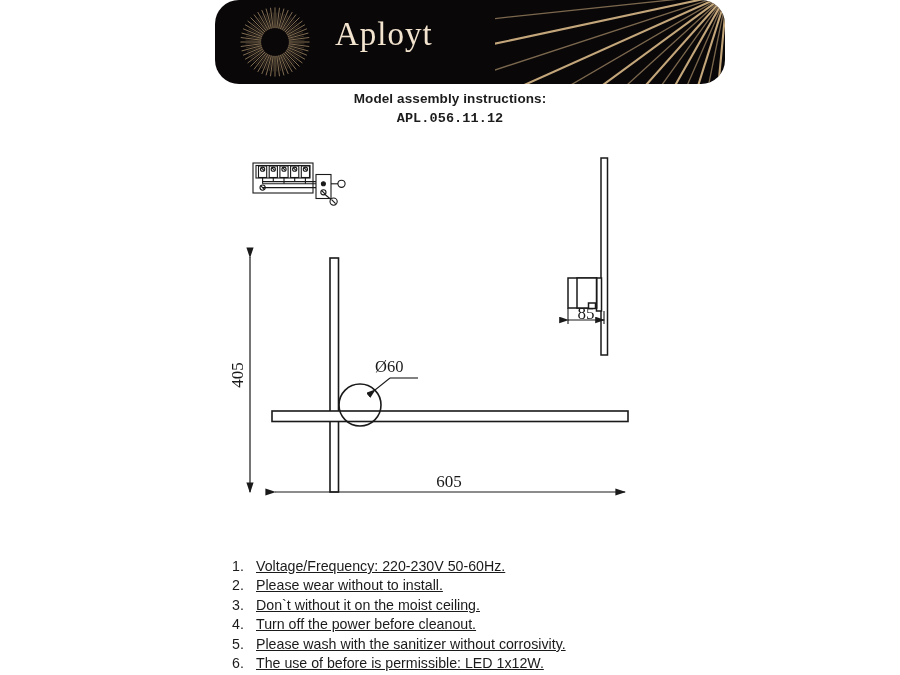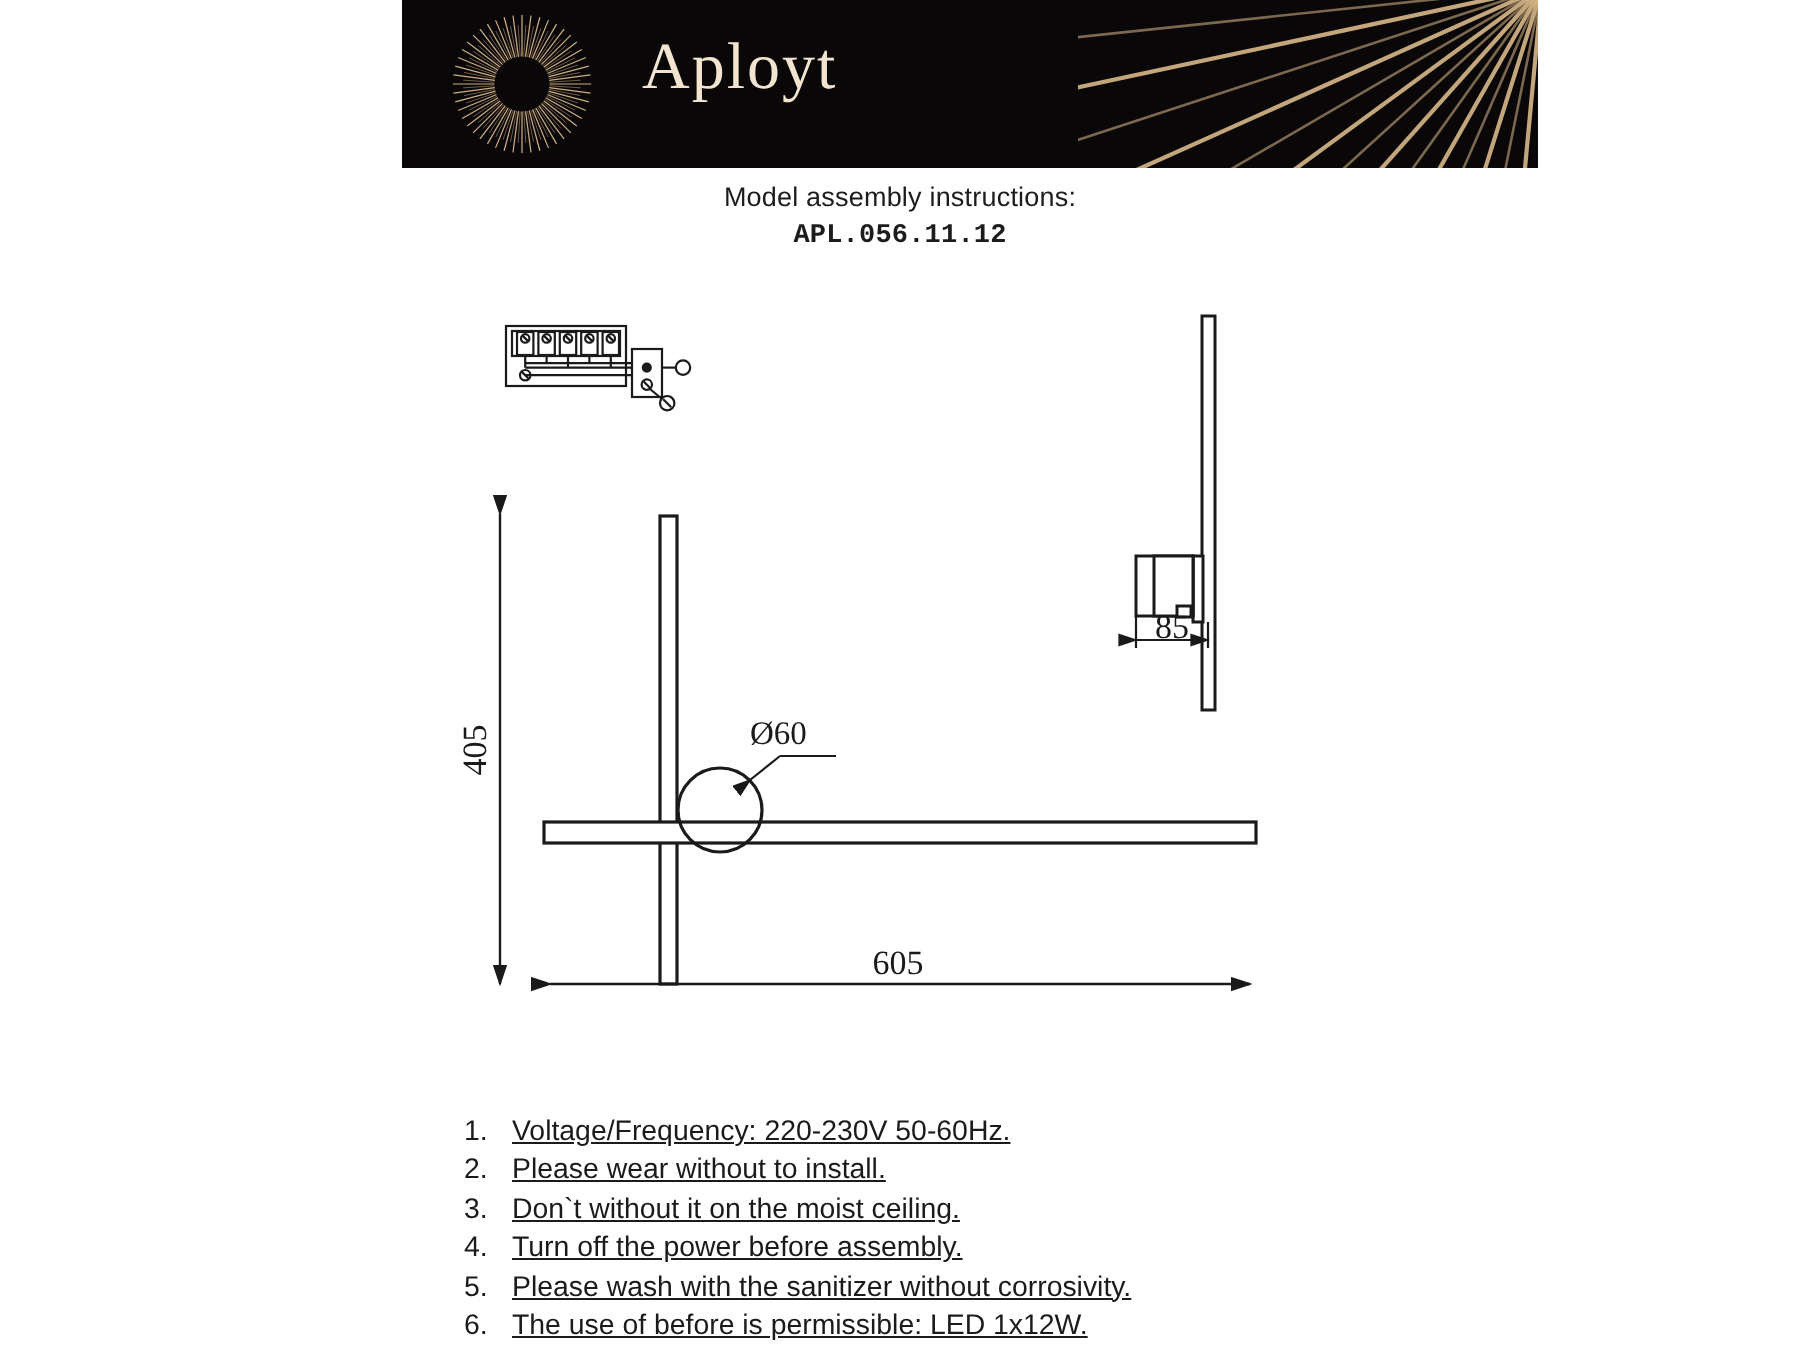--- a/index.html
+++ b/index.html
@@ -11,26 +11,27 @@
     height: 675px;
     background: #ffffff;
     font-family: "Liberation Sans", sans-serif;
     position: relative;
     overflow: hidden;
   }
 
   
   .banner {
     position: absolute;
-    left: 201px;
+    left: 215px;
     top: 0;
-    width: 568px;
+    width: 510px;
     height: 84px;
     background: #0a0708;
     overflow: hidden;
+    border-radius: 24px;
   }
   .banner-rays {
     position: absolute;
     right: 0;
     top: 0;
     width: 230px;
     height: 84px;
     pointer-events: none;
   }
   .logo-mark {
@@ -55,21 +56,21 @@
   .title-block {
     position: absolute;
     left: 0;
     top: 91px;
     width: 900px;
     text-align: center;
     color: #1c1c1c;
   }
   .title-line1 {
     font-size: 13.5px;
-    font-weight: normal;
+    font-weight: bold;
     letter-spacing: 0.1px;
     text-align: center;
   }
   .title-line2 {
     font-size: 13.5px;
     font-weight: bold;
     margin-top: 5px;
     letter-spacing: 0.1px;
     font-family: Liberation Mono, monospace;
   }
@@ -354,21 +355,21 @@
   <div class="instr-row">
     <span class="instr-num">2.</span>
     <span class="instr-text">Please wear without to install.</span>
   </div>
   <div class="instr-row">
     <span class="instr-num">3.</span>
     <span class="instr-text">Don`t without it on the moist ceiling.</span>
   </div>
   <div class="instr-row">
     <span class="instr-num">4.</span>
-    <span class="instr-text">Turn off the power before assembly.</span>
+    <span class="instr-text">Turn off the power before cleanout.</span>
   </div>
   <div class="instr-row">
     <span class="instr-num">5.</span>
     <span class="instr-text">Please wash with the sanitizer without corrosivity.</span>
   </div>
   <div class="instr-row">
     <span class="instr-num">6.</span>
     <span class="instr-text">The use of before is permissible: LED 1x12W.</span>
   </div>
 </div>

